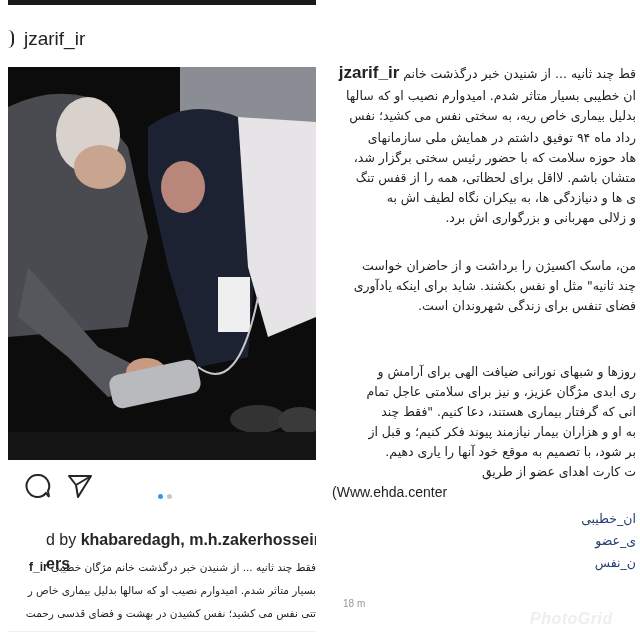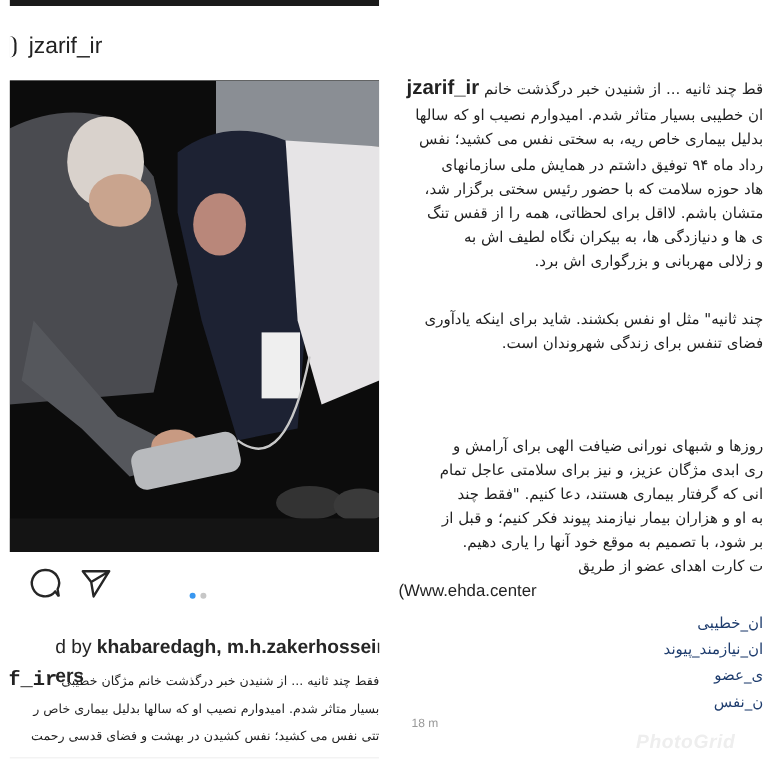--- a/index.html
+++ b/index.html
@@ -12,21 +12,21 @@
   .avatar-edge { width:4px; height:18px; border-right:2px solid #222; border-radius:0 10px 10px 0; margin-right:10px; }
   .username { font-family:"Liberation Sans", sans-serif; font-size:19px; color:#222; }
   .photo { position:absolute; left:0; top:67px; width:308px; height:393px; background:#0b0b0b; overflow:hidden; }
   .actions { position:absolute; left:0; top:472px; width:308px; height:36px; }
   .icon-btn { position:absolute; top:0; width:30px; height:30px; }
   .dots { position:absolute; left:150px; top:22px; display:flex; gap:4px; }
   .dot { width:5px; height:5px; border-radius:50%; }
   .liked { position:absolute; left:0; top:528px; width:330px; font-family:"Liberation Sans", sans-serif; font-size:16px; color:#262626; line-height:24px; white-space:nowrap;margin-left:38px; }
   .liked b { font-weight:bold; }
   .cap-left { position:absolute; right:0; top:556px; width:308px; direction:rtl; text-align:right; font-size:10.5px; color:#222; line-height:23px; white-space:nowrap; }
-  .cap-left .u { font-family:Liberation Mono, monospace; font-weight:bold; font-size:17px; }
+  .cap-left .u { font-family:Liberation Sans, sans-serif; font-weight:bold; font-size:12px; }
   .rtl-block { position:absolute; right:4px; direction:rtl; text-align:right; color:#222; white-space:nowrap; }
   .p { font-size:12.5px; line-height:20px; }
   .r-user { font-family:"Liberation Sans", sans-serif; font-weight:bold; font-size:17px; }
   .link { position:absolute; left:8px; top:484px; font-family:"Liberation Sans", sans-serif; font-size:14px; color:#222; }
   .tags { position:absolute; right:4px; top:508px; direction:rtl; text-align:right; font-size:12.5px; line-height:22px; color:#1f3d6e; }
   .time { position:absolute; left:19px; top:598px; font-family:"Liberation Sans", sans-serif; font-size:10px; color:#999; }
   .watermark { position:absolute; left:206px; top:610px; font-family:"Liberation Sans", sans-serif; font-style:italic; font-weight:bold; font-size:16px; color:#eeeeee; letter-spacing:0.5px; }
   .bottom-line { position:absolute; left:0; bottom:8px; width:308px; height:1px; background:#f0f0f0; }
 </style>
 </head>
@@ -108,37 +108,37 @@
 
   <div class="rtl-block" style="top:128px;">
     <div class="p">رداد ماه ۹۴ توفیق داشتم در همایش ملی سازمانهای</div>
     <div class="p">هاد حوزه سلامت که با حضور رئیس سختی برگزار شد،</div>
     <div class="p">متشان باشم. لااقل برای لحظاتی، همه را از قفس تنگ</div>
     <div class="p">ی ها و دنیازدگی ها، به بیکران نگاه لطیف اش به</div>
     <div class="p">و زلالی مهربانی و بزرگواری اش برد.</div>
   </div>
 
   <div class="rtl-block" style="top:256px;">
+    <div class="p">من، ماسک اکسیژن را برداشت و از حاضران خواست</div>
     <div class="p">چند ثانیه" مثل او نفس بکشند. شاید برای اینکه یادآوری</div>
     <div class="p">فضای تنفس برای زندگی شهروندان است.</div>
   </div>
 
   <div class="rtl-block" style="top:362px;">
     <div class="p">روزها و شبهای نورانی ضیافت الهی برای آرامش و</div>
     <div class="p">ری ابدی مژگان عزیز، و نیز برای سلامتی عاجل تمام</div>
     <div class="p">انی که گرفتار بیماری هستند، دعا کنیم. "فقط چند</div>
     <div class="p">به او و هزاران بیمار نیازمند پیوند فکر کنیم؛ و قبل از</div>
     <div class="p">بر شود، با تصمیم به موقع خود آنها را یاری دهیم.</div>
     <div class="p">ت کارت اهدای عضو از طریق</div>
   </div>
 
   <div class="link">(Www.ehda.center</div>
 
   <div class="tags">
     <div>ان_خطیبی</div>
-    <div>ان_نیازمند_پیوند</div>
     <div>ی_عضو</div>
     <div>ن_نفس</div>
   </div>
 
   <div class="time">18 m</div>
   <div class="watermark">PhotoGrid</div>
 </div>
 
 </body></html>

